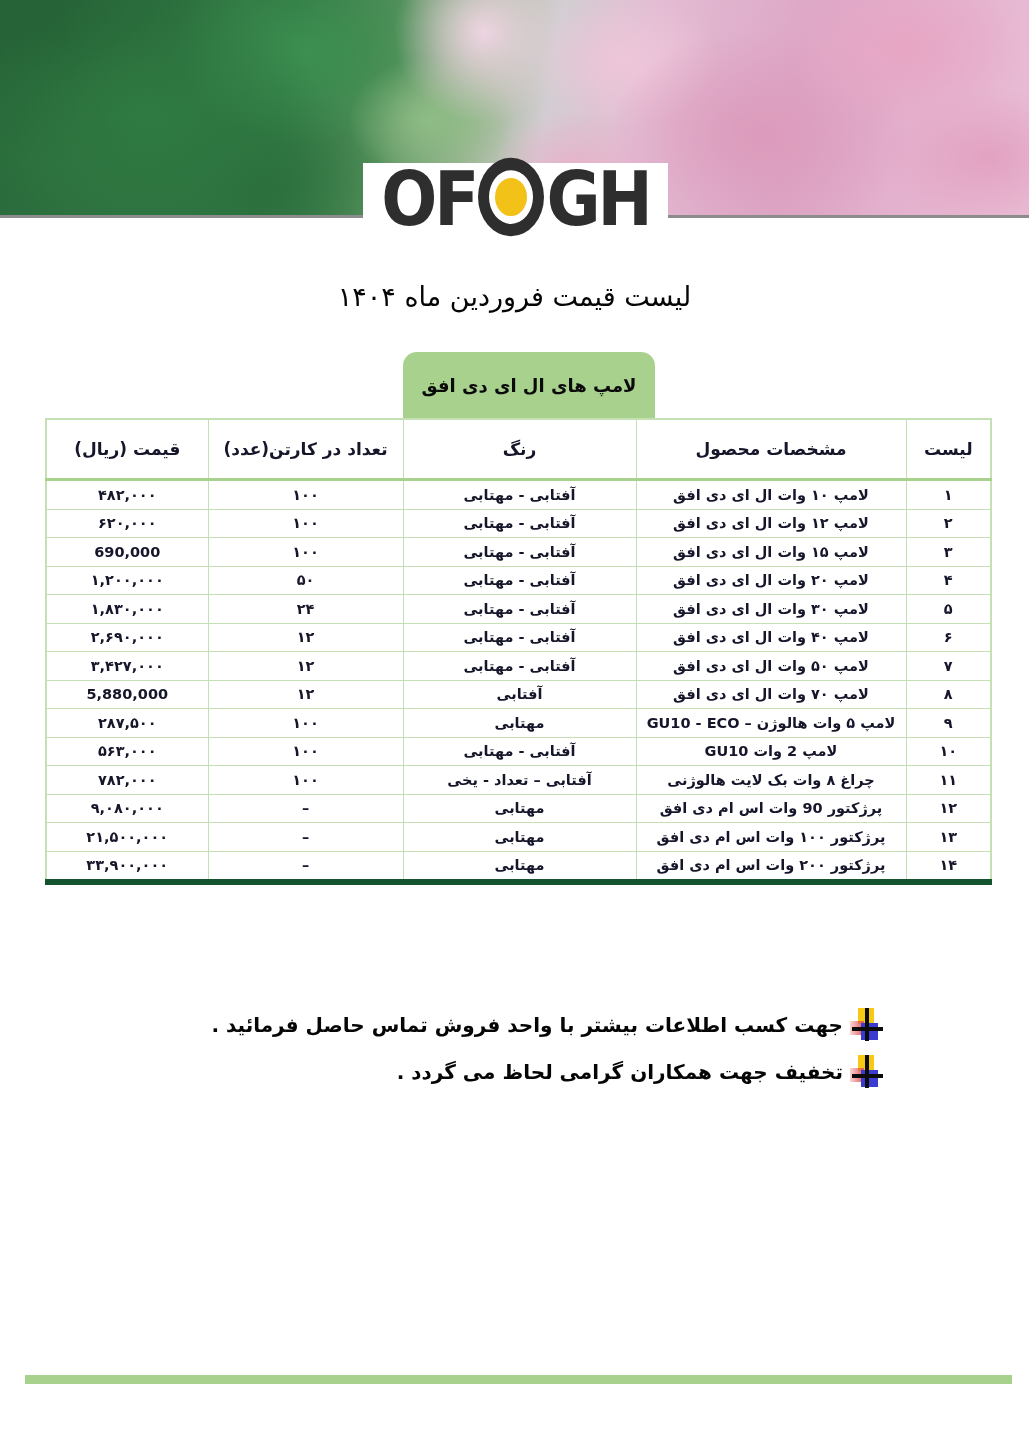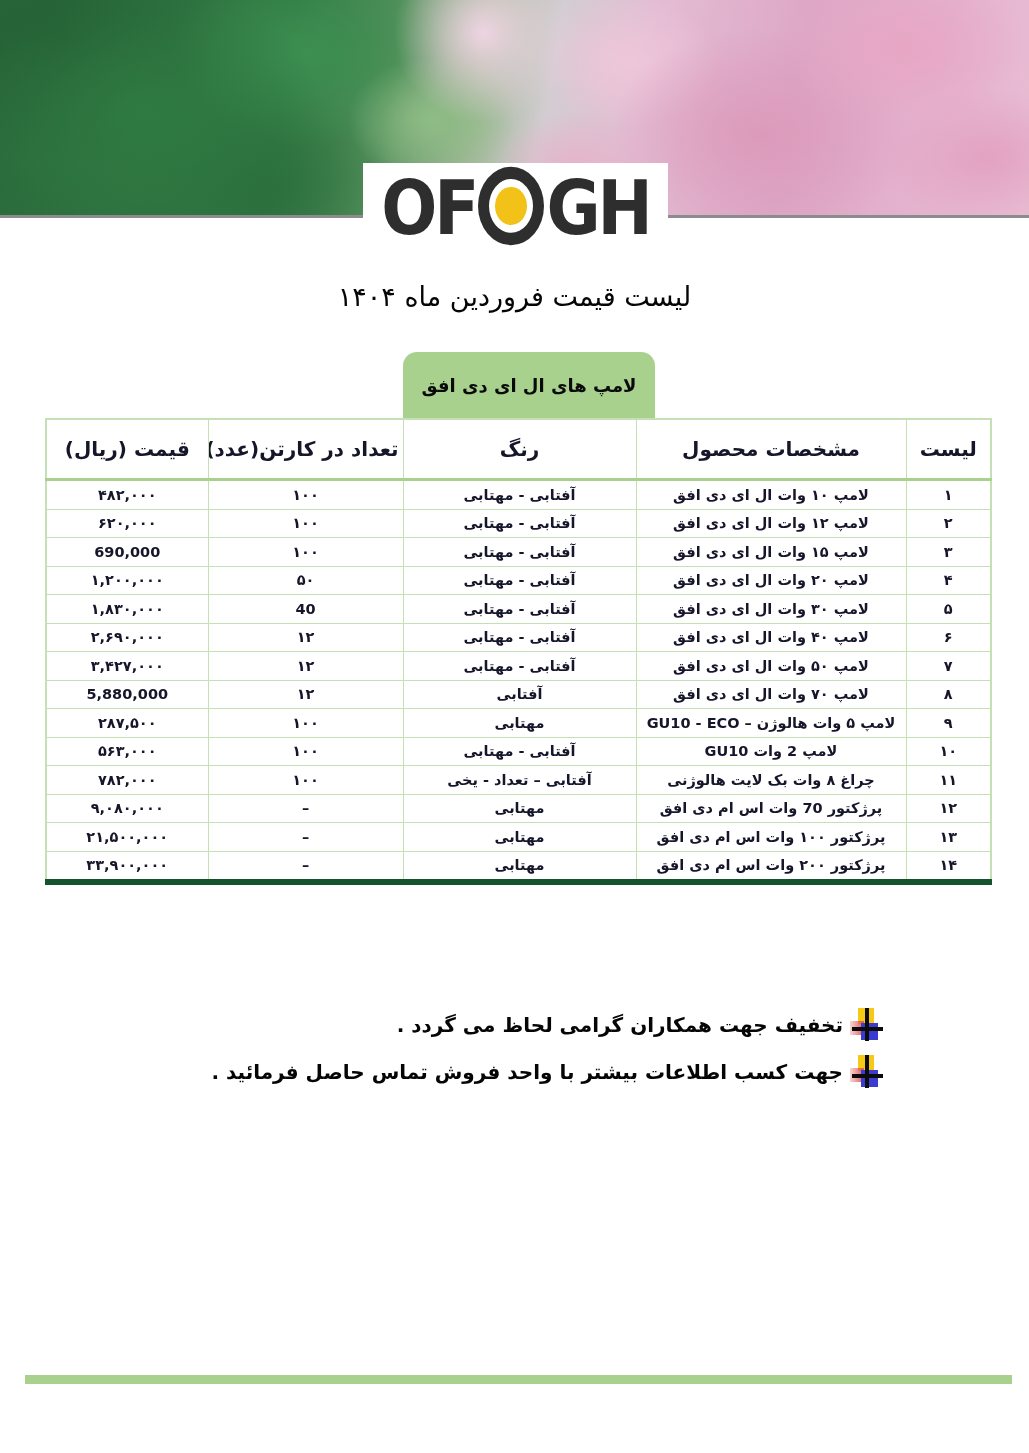--- a/index.html
+++ b/index.html
@@ -27,21 +27,21 @@
         #d3cdd2 53%, #e3bcd3 62%, #dda7c6 76%, #e5b3cf 90%, #e9bdd4 100%);
   }
   .hero-divider {
     position:absolute; left:0; top:215px; width:1029px; height:3px;
     background:#8c8c8c;
   }
 
   
   .logo-box {
     position:absolute; left:363px; top:163px; width:305px; height:86px;
-    background:#ffffff; display:flex; align-items:center; justify-content:center;
+    background:#ffffff; display:flex; justify-content:center;
   }
   .logo-text {
     font-weight:bold; font-size:66px; line-height:1; color:#2e2e2e;
     letter-spacing:-3px; transform:scaleY(1.12); white-space:nowrap;
   }
   .logo-o {
     display:inline-block; width:44px; height:48px; border:11px solid #2e2e2e;
     border-radius:50%; background:#ffffff; position:relative;
     vertical-align:-10px; margin:0 2px;
   }
@@ -66,21 +66,21 @@
   .price-table {
     position:absolute; left:45px; top:418px; width:945px;
     border-collapse:collapse; direction:rtl; table-layout:fixed;
     border:2px solid #c5e0b4;
   }
   .price-table th, .price-table td {
     border:1.5px solid #c5e0b4; text-align:center; vertical-align:middle;
     font-weight:bold; color:#16162b; padding:0 4px; overflow:hidden; white-space:nowrap;
   }
   .price-table thead th {
-    height:58px; font-size:20px; background:#ffffff;
+    height:58px; font-size:17px; background:#ffffff;
     border-bottom:3px solid #a9d18e;
   }
   .price-table tbody td { height:27.5px; font-size:14.5px; }
   .price-table tbody tr:last-child td { border-bottom:6px solid #14532d; }
 
   
   .notes {
     position:absolute; right:145px; top:1008px; direction:rtl;
   }
   .note-line {
@@ -170,21 +170,21 @@
         <td>۴</td>
         <td>لامپ ۲۰ وات ال ای دی افق</td>
         <td>آفتابی - مهتابی</td>
         <td>۵۰</td>
         <td>۱,۲۰۰,۰۰۰</td>
       </tr>
       <tr>
         <td>۵</td>
         <td>لامپ ۳۰ وات ال ای دی افق</td>
         <td>آفتابی - مهتابی</td>
-        <td>40</td>
+        <td>۲۴</td>
         <td>۱,۸۳۰,۰۰۰</td>
       </tr>
       <tr>
         <td>۶</td>
         <td>لامپ ۴۰ وات ال ای دی افق</td>
         <td>آفتابی - مهتابی</td>
         <td>۱۲</td>
         <td>۲,۶۹۰,۰۰۰</td>
       </tr>
       <tr>
@@ -217,21 +217,21 @@
       </tr>
       <tr>
         <td>۱۱</td>
         <td>چراغ ۸ وات بک لایت هالوژنی</td>
         <td>آفتابی – تعداد - یخی</td>
         <td>۱۰۰</td>
         <td>۷۸۲,۰۰۰</td>
       </tr>
       <tr>
         <td>۱۲</td>
-        <td>پرژکتور 70 وات اس ام دی افق</td>
+        <td>پرژکتور 90 وات اس ام دی افق</td>
         <td>مهتابی</td>
         <td>–</td>
         <td>۹,۰۸۰,۰۰۰</td>
       </tr>
       <tr>
         <td>۱۳</td>
         <td>پرژکتور ۱۰۰ وات اس ام دی افق</td>
         <td>مهتابی</td>
         <td>–</td>
         <td>۲۱,۵۰۰,۰۰۰</td>
@@ -240,35 +240,35 @@
         <td>۱۴</td>
         <td>پرژکتور ۲۰۰ وات اس ام دی افق</td>
         <td>مهتابی</td>
         <td>–</td>
         <td>۳۳,۹۰۰,۰۰۰</td>
       </tr>
     </tbody>
 </table>
 
 <div class="notes" id="notes">
+    <div class="note-line">
+      <span class="bullet-icon">
+        <span class="bullet-yellow"></span>
+        <span class="bullet-red"></span>
+        <span class="bullet-blue"></span>
+        <span class="bullet-cross-v"></span>
+        <span class="bullet-cross-h"></span>
+      </span>
+      <span>جهت کسب اطلاعات بیشتر با واحد فروش تماس حاصل فرمائید .</span>
+    </div>
     <div class="note-line">
       <span class="bullet-icon">
         <span class="bullet-yellow"></span>
         <span class="bullet-red"></span>
         <span class="bullet-blue"></span>
         <span class="bullet-cross-v"></span>
         <span class="bullet-cross-h"></span>
       </span>
       <span>تخفیف جهت همکاران گرامی لحاظ می گردد .</span>
     </div>
-    <div class="note-line">
-      <span class="bullet-icon">
-        <span class="bullet-yellow"></span>
-        <span class="bullet-red"></span>
-        <span class="bullet-blue"></span>
-        <span class="bullet-cross-v"></span>
-        <span class="bullet-cross-h"></span>
-      </span>
-      <span>جهت کسب اطلاعات بیشتر با واحد فروش تماس حاصل فرمائید .</span>
-    </div>
   </div>
 
 <div class="bottom-bar"></div>
 
 </body></html>

